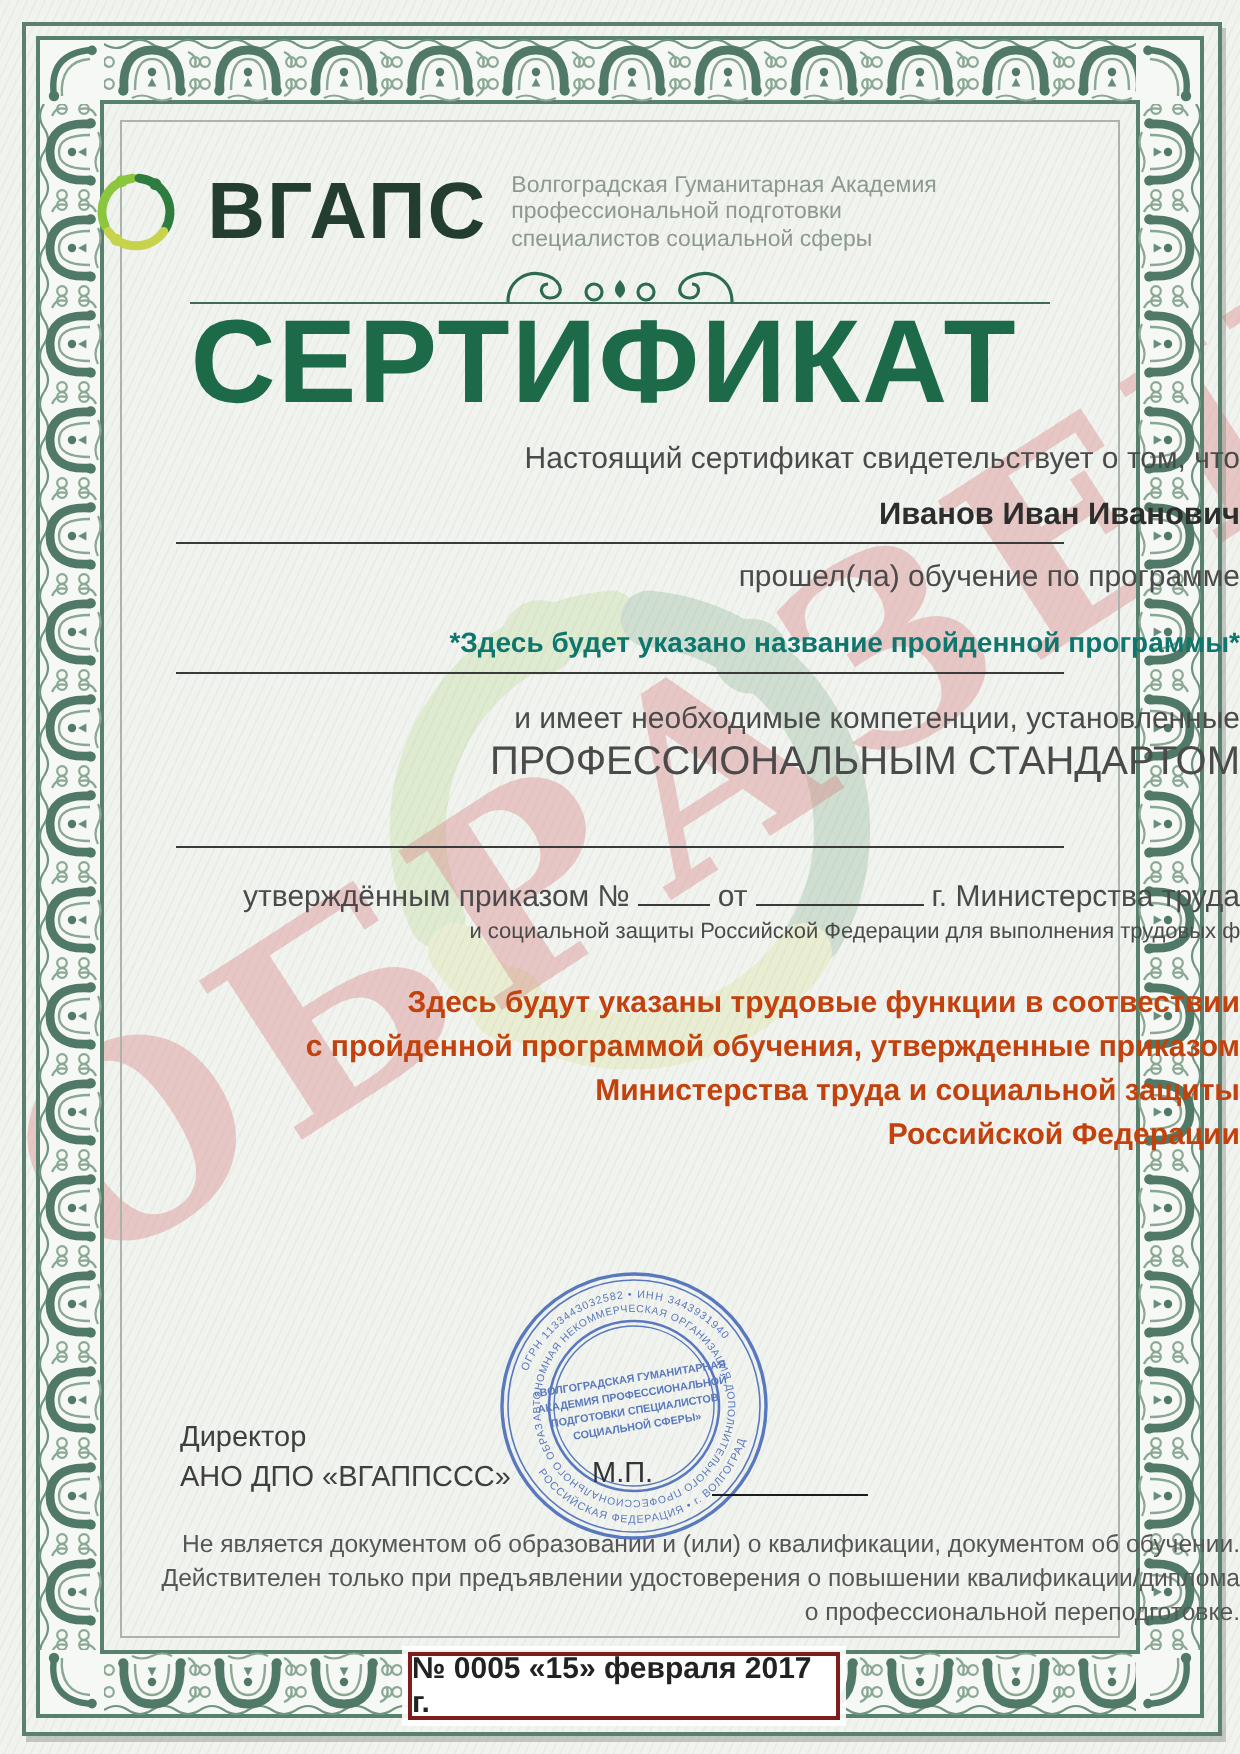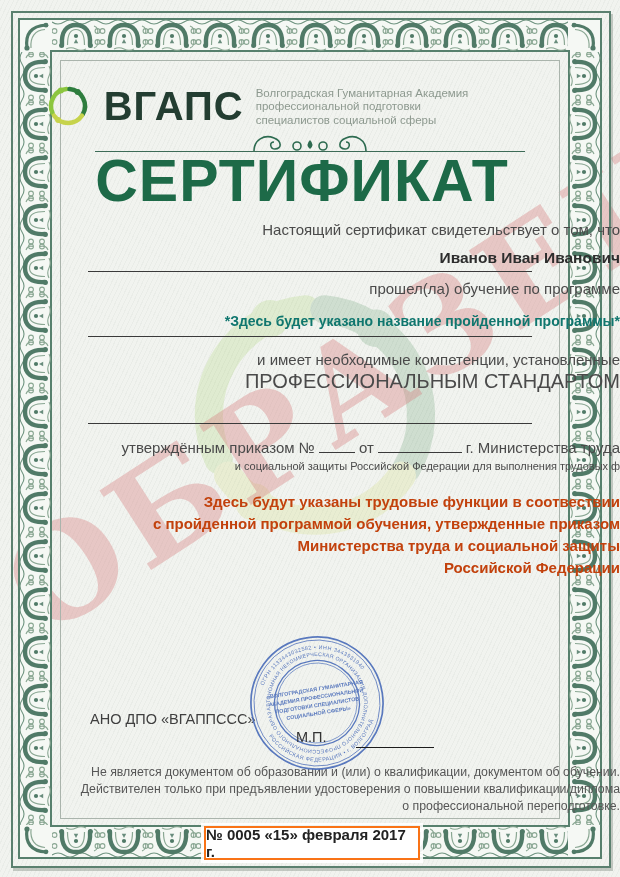--- a/index.html
+++ b/index.html
@@ -51,21 +51,21 @@
   .order2{top:460px;font-size:11px;color:#4a4a4a;margin-left:35px;}
   .functions{top:491px;font-size:15px;line-height:22px;font-weight:bold;color:#c2410c;}
   
   .director{position:absolute;left:90px;top:710px;font-size:14.5px;line-height:19.5px;color:#3f3f3f;}
   .mp{position:absolute;left:296px;top:729px;font-size:14.5px;color:#333;z-index:3;}
   .sig-line{position:absolute;left:356px;top:747px;width:78px;border-top:1.7px solid #1c1c1c;z-index:3;}
   .stamp{position:absolute;left:247px;top:633px;opacity:.92;transform:rotate(-9deg);z-index:2;}
   
   .disclaimer{top:764px;font-size:12.3px;line-height:17px;color:#565656;}
   .number-box{position:absolute;left:204px;top:826px;width:212px;height:30px;z-index:4;
-    background:#ffffff;border:2px solid #f97316;box-shadow:0 0 0 3px rgba(255,255,255,.9);
+    background:#ffffff;border:2px solid #7f1d1d;box-shadow:0 0 0 3px rgba(255,255,255,.9);
     display:flex;align-items:center;justify-content:center;
     font-size:15px;font-weight:bold;color:#222;}
 </style>
 </head>
 <body>
 
 <div class="page">
   <div class="hatch"></div>
 
   <svg width="0" height="0" style="position:absolute" aria-hidden="true">
@@ -274,20 +274,21 @@
     <text font-size="5.2" fill="#4d6fba" letter-spacing="0.35">
       <textPath href="#sp-m" startOffset="0">АВТОНОМНАЯ НЕКОММЕРЧЕСКАЯ ОРГАНИЗАЦИЯ ДОПОЛНИТЕЛЬНОГО ПРОФЕССИОНАЛЬНОГО ОБРАЗОВАНИЯ</textPath>
     </text>
     <text x="0" y="-12" text-anchor="middle" font-size="5.4" font-weight="bold" fill="#4d6fba">«ВОЛГОГРАДСКАЯ ГУМАНИТАРНАЯ</text>
     <text x="0" y="-4" text-anchor="middle" font-size="5.4" font-weight="bold" fill="#4d6fba">АКАДЕМИЯ ПРОФЕССИОНАЛЬНОЙ</text>
     <text x="0" y="4" text-anchor="middle" font-size="5.4" font-weight="bold" fill="#4d6fba">ПОДГОТОВКИ СПЕЦИАЛИСТОВ</text>
     <text x="0" y="12" text-anchor="middle" font-size="5.4" font-weight="bold" fill="#4d6fba">СОЦИАЛЬНОЙ СФЕРЫ»</text>
   </svg>
 
   <div class="director">
+    <div>Директор</div>
     <div>АНО ДПО «ВГАППССС»</div>
   </div>
   <div class="mp">М.П.</div>
   <div class="sig-line"></div>
 
   <div class="t disclaimer">
     <div>Не является документом об образовании и (или) о квалификации, документом об обучении.</div>
     <div>Действителен только при предъявлении удостоверения о повышении квалификации/диплома</div>
     <div>о профессиональной переподготовке.</div>
   </div>

